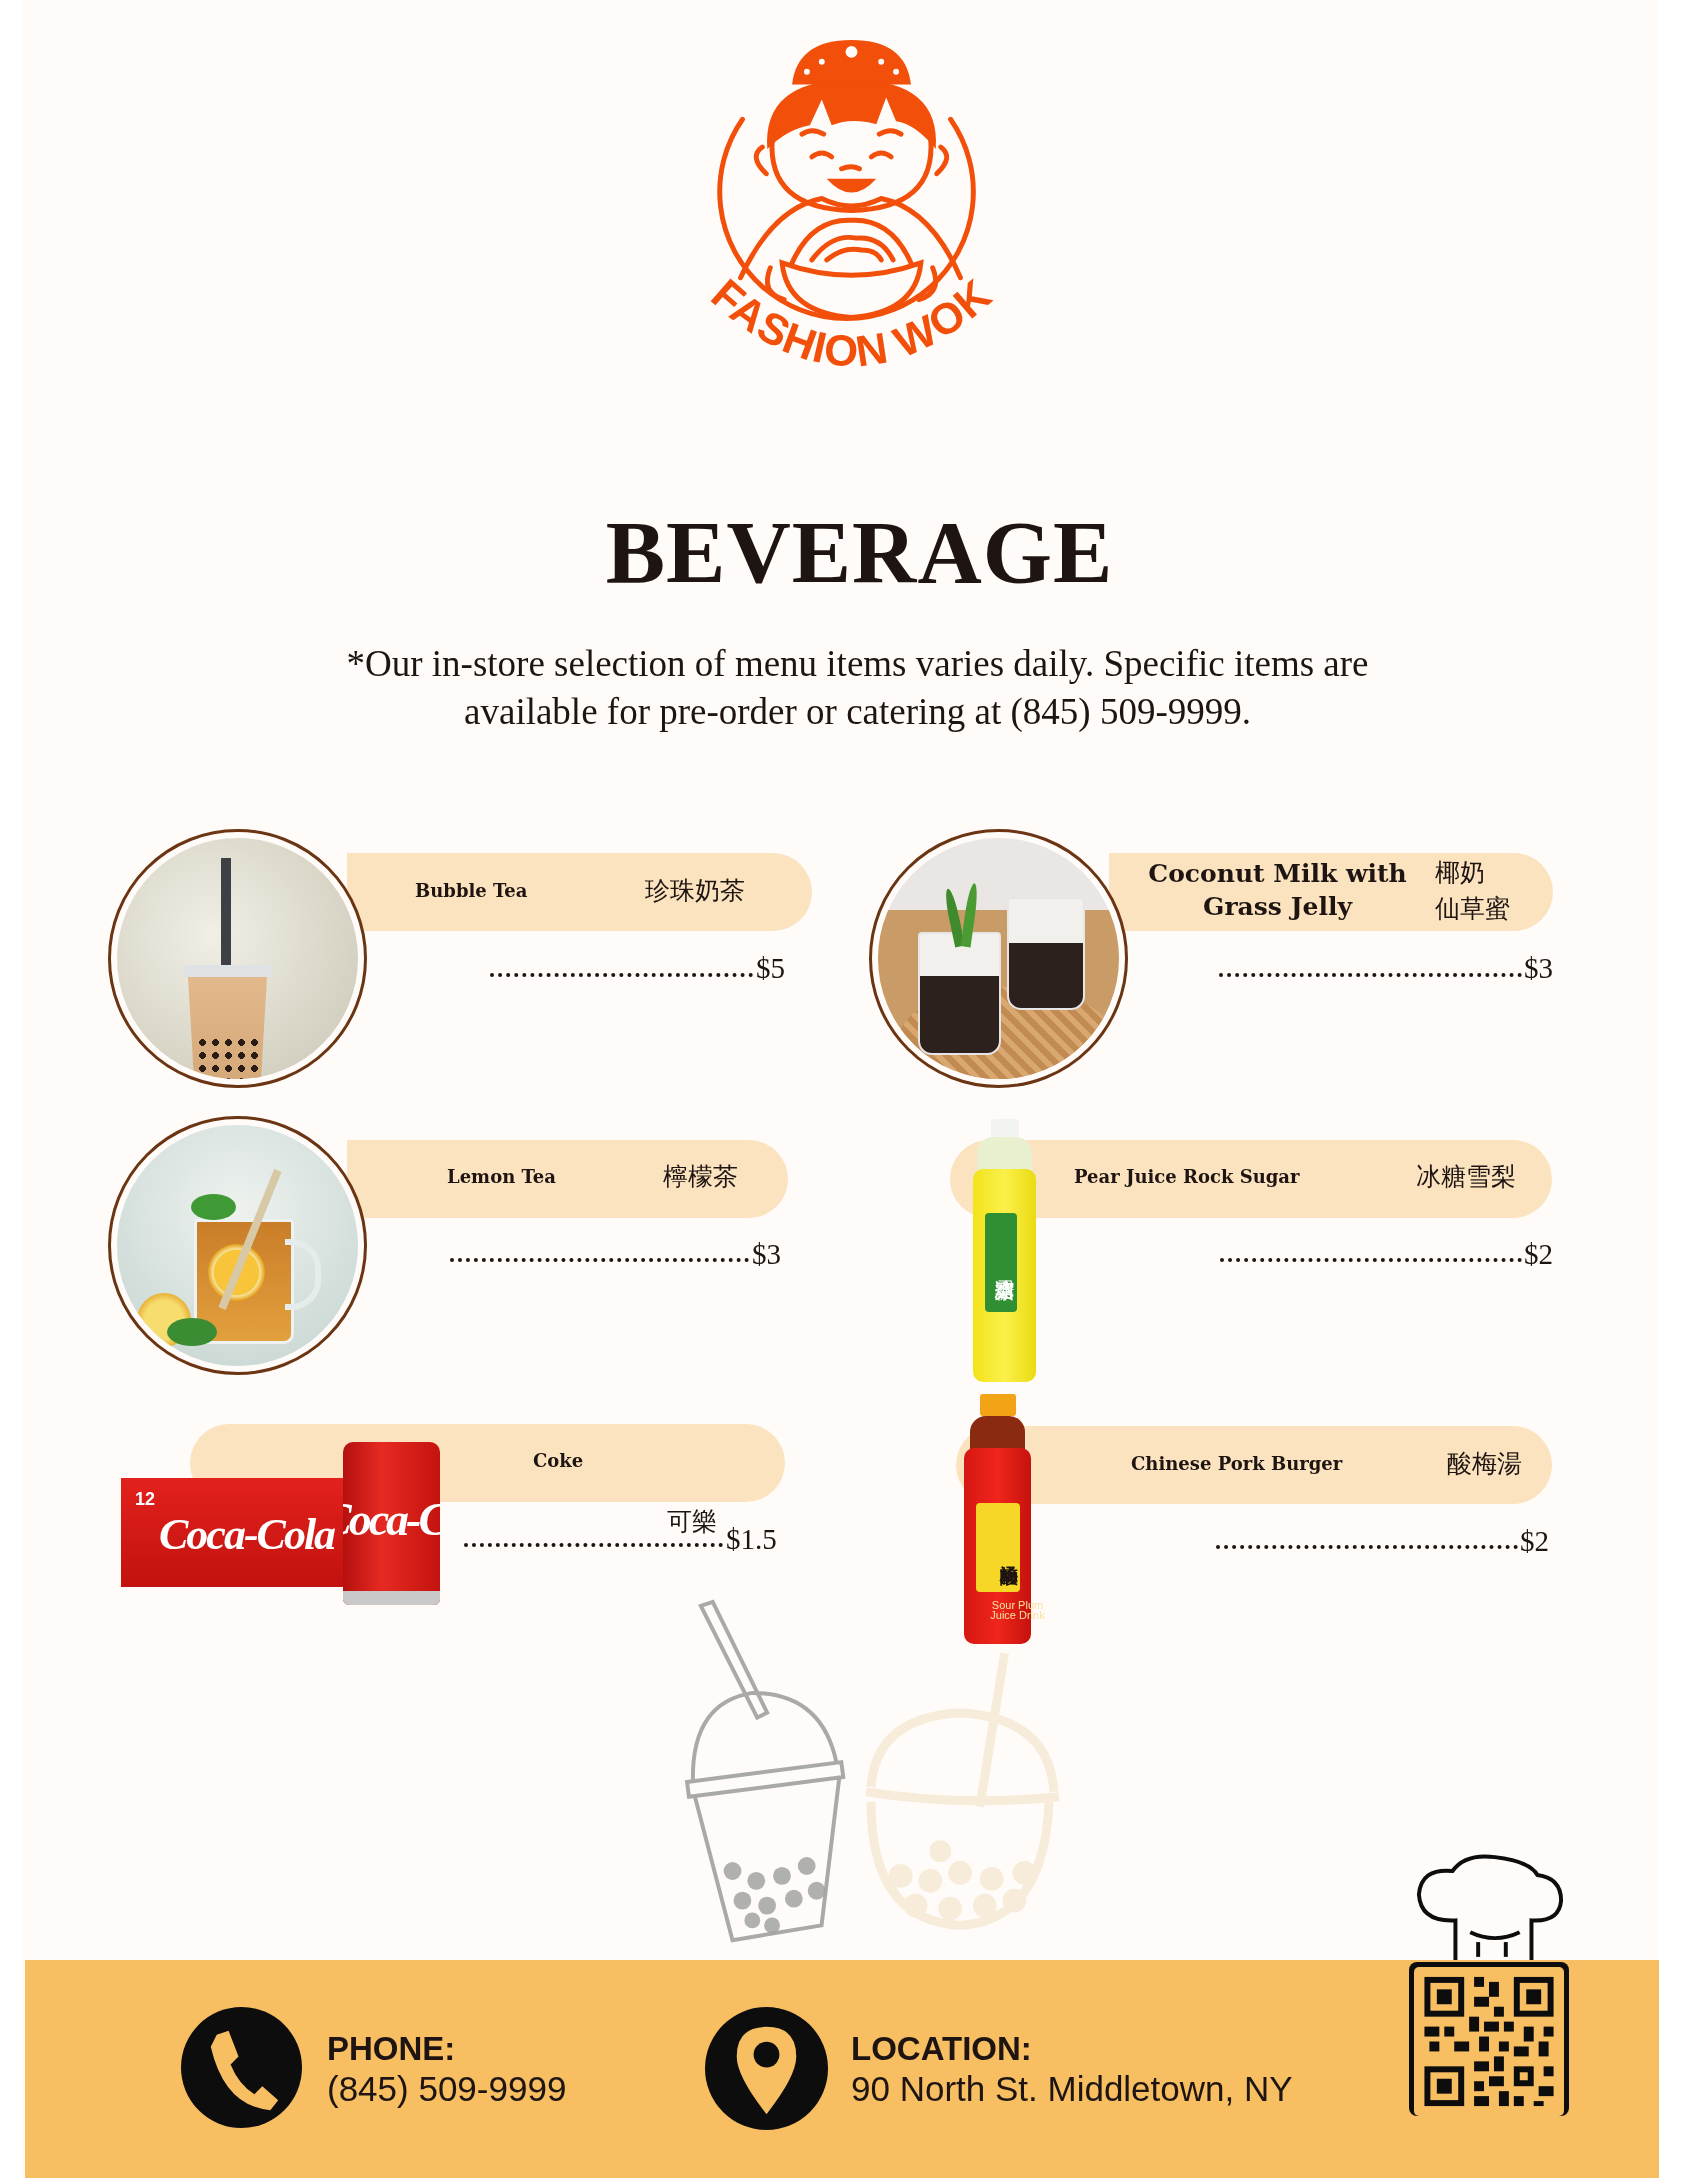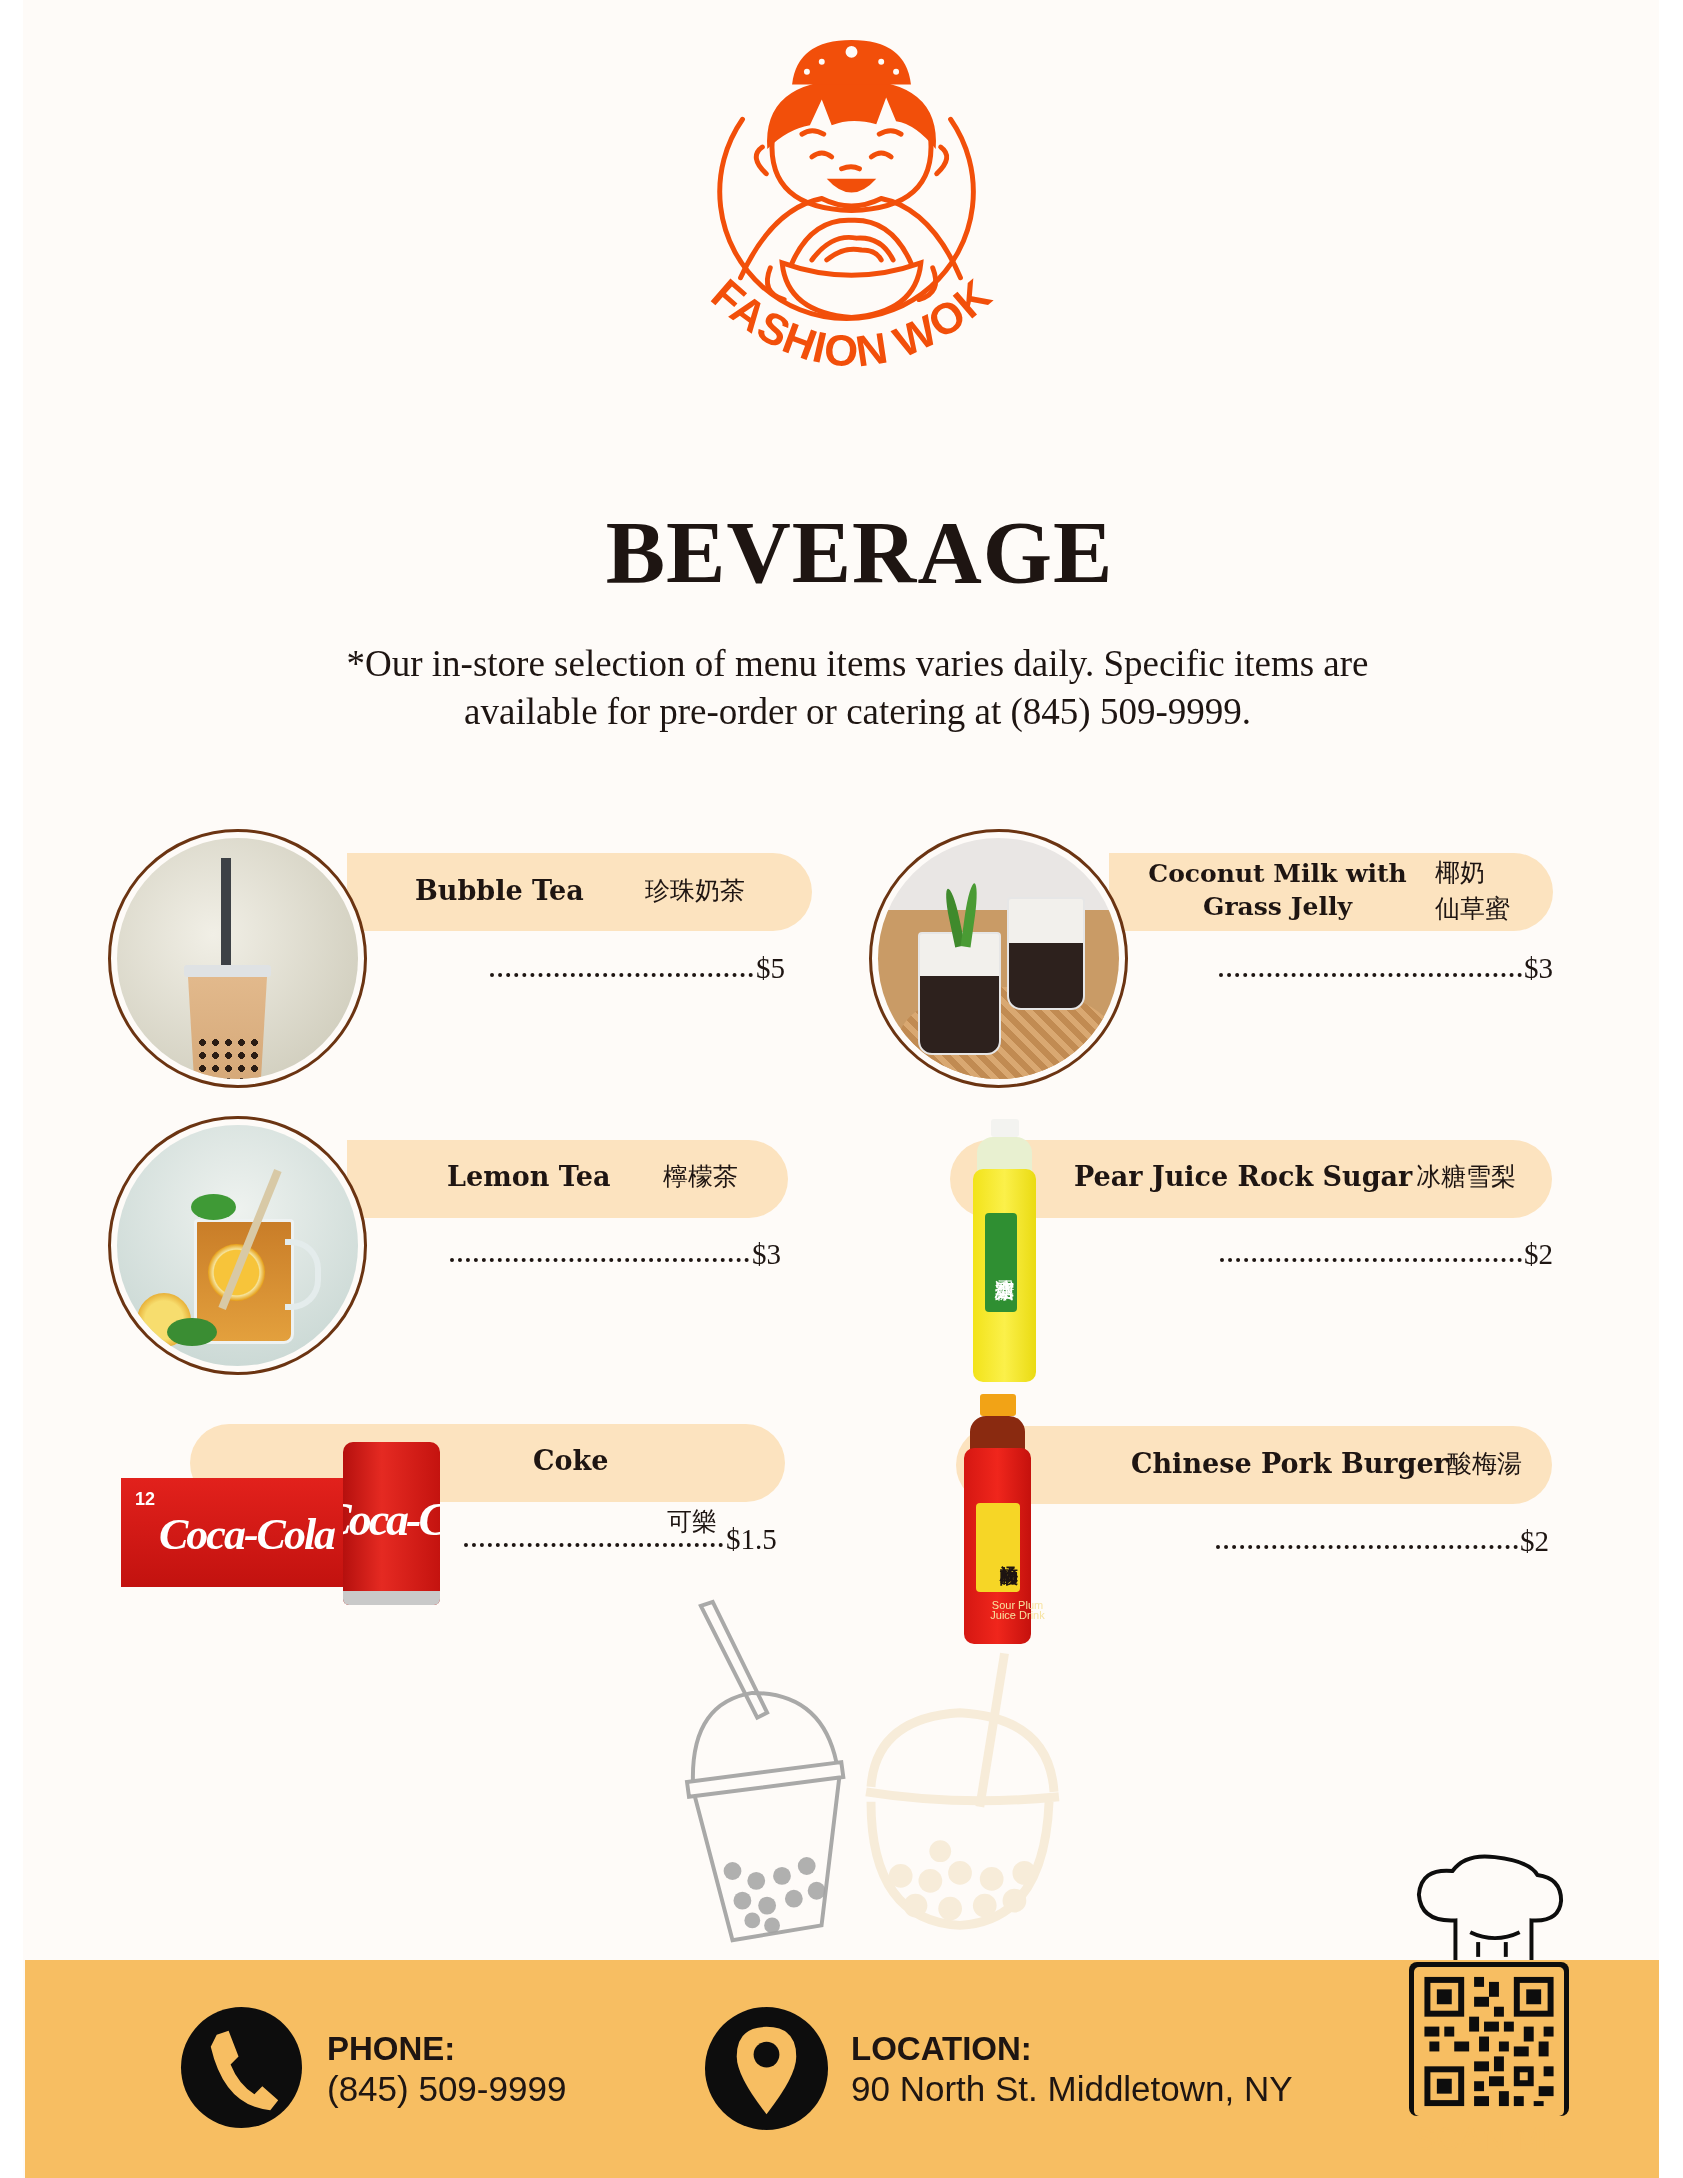--- a/index.html
+++ b/index.html
@@ -4,21 +4,21 @@
 <style>
   html,body{margin:0;padding:0;}
   body{width:1683px;height:2178px;background:#ffffff;position:relative;overflow:hidden;font-family:"DejaVu Serif",serif;color:#1e1512;}
   .page{position:absolute;left:23px;top:0;width:1636px;height:2178px;background:#fefbf8;}
   .abs{position:absolute;}
   .logo{left:683px;top:40px;width:337px;height:426px;}
   .title{left:0;width:1719px;top:503px;text-align:center;font-family:"Liberation Serif","DejaVu Serif",serif;font-weight:bold;font-size:89px;letter-spacing:1px;color:#1e1512;line-height:99px;}
   .note{left:0;width:1715px;top:640px;text-align:center;font-family:"Liberation Serif","DejaVu Serif",serif;font-size:37px;line-height:48px;color:#1e1512;}
   .pill{background:#fce3bf;border-radius:0 40px 40px 0;height:78px;}
   .pill.round{border-radius:40px;}
-  .iname{font-family:"DejaVu Serif",serif;font-weight:bold;font-size:27px;color:#1e1512;white-space:nowrap;line-height:34px;}
+  .iname{font-family:"DejaVu Serif",serif;font-weight:bold;font-size:18px;color:#1e1512;white-space:nowrap;line-height:34px;}
   .cname{font-family:"DejaVu Sans",sans-serif;font-size:25px;color:#1e1512;white-space:nowrap;line-height:34px;}
   .dots{border-bottom:4px dotted #1e1512;height:0;}
   .price{font-family:"Liberation Serif","DejaVu Serif",serif;font-size:29px;color:#1e1512;line-height:30px;}
   .circle{border-radius:50%;border:3px solid #6b3412;box-sizing:border-box;padding:6px;background:#fefbf8;}
   .circle .inner{width:100%;height:100%;border-radius:50%;overflow:hidden;position:relative;}
   .footer{left:25px;top:1960px;width:1634px;height:218px;background:#f7be62;}
   .ficon{width:121px;height:121px;border-radius:50%;background:#0d0d0d;}
   .flabel{font-family:"Liberation Sans",sans-serif;font-weight:bold;font-size:33px;color:#1e1512;line-height:38px;}
   .fvalue{font-family:"Liberation Sans",sans-serif;font-size:35px;color:#1e1512;line-height:40px;}
   .qr{left:1409px;top:1962px;width:160px;height:154px;background:#0d0d0d;border-radius:8px;}

